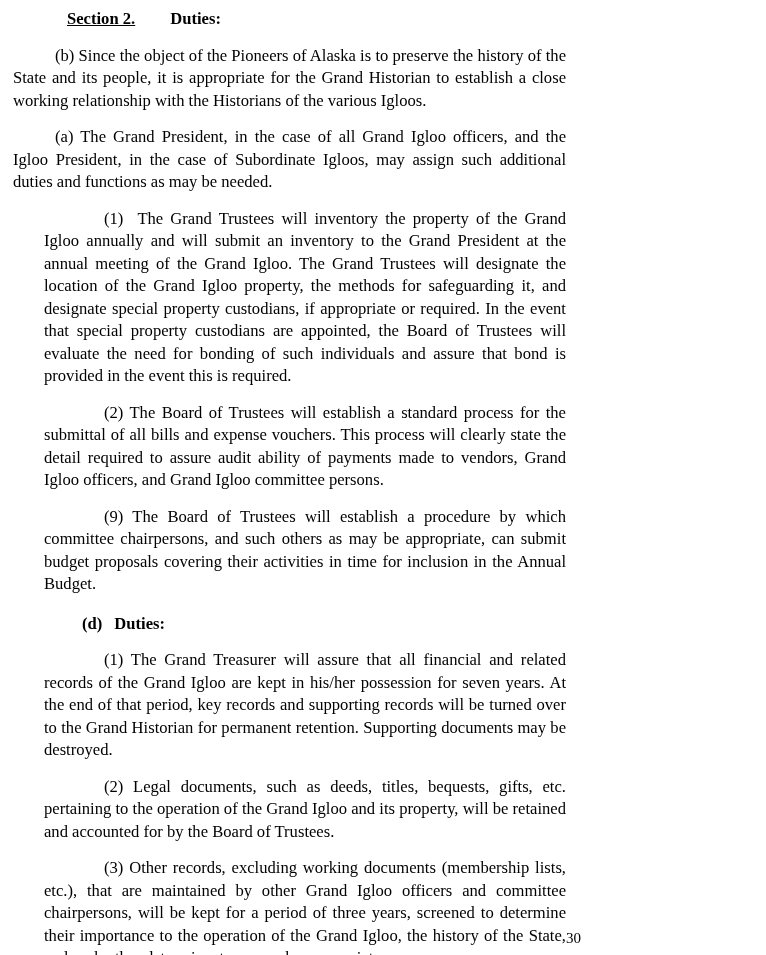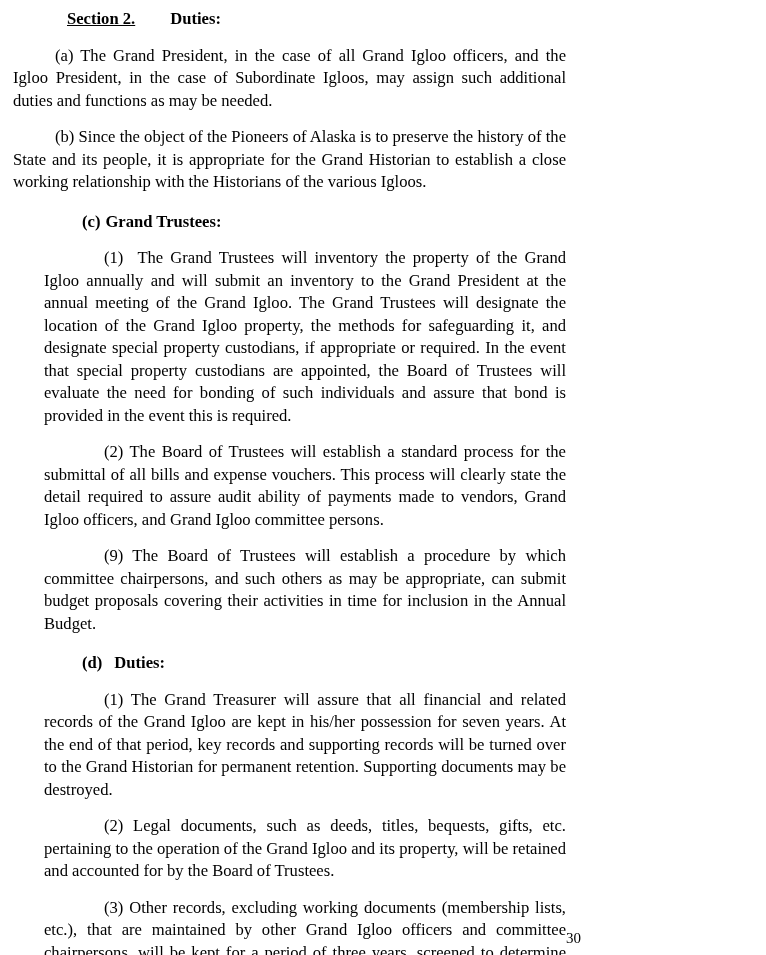--- a/index.html
+++ b/index.html
@@ -47,27 +47,24 @@
 </style>
 </head>
 <body>
 
 <div class="page">
 
   <div class="doc-header">
     <span class="section-label">Section 2.</span><span class="section-title">Duties:</span>
   </div>
 
+  <p class="body-para">(b) Since the object of the Pioneers of Alaska is to preserve the history of the State and its people, it is appropriate for the Grand Historian to establish a close working relationship with the Historians of the various Igloos.</p>
+
   <p class="body-para">(a) The Grand President, in the case of all Grand Igloo officers, and the Igloo President, in the case of Subordinate Igloos, may assign such additional duties and functions as may be needed.</p>
 
-  <p class="body-para">(b) Since the object of the Pioneers of Alaska is to preserve the history of the State and its people, it is appropriate for the Grand Historian to establish a close working relationship with the Historians of the various Igloos.</p>
-
-  <p class="sub-heading">
-    <span>(c)</span><span class="sub-title-c">Grand Trustees:</span>
-  </p>
 
   <p class="numbered-para">(1)&nbsp; The Grand Trustees will inventory the property of the Grand Igloo annually and will submit an inventory to the Grand President at the annual meeting of the Grand Igloo. The Grand Trustees will designate the location of the Grand Igloo property, the methods for safeguarding it, and designate special property custodians, if appropriate or required. In the event that special property custodians are appointed, the Board of Trustees will evaluate the need for bonding of such individuals and assure that bond is provided in the event this is required.</p>
 
   <p class="numbered-para">(2) The Board of Trustees will establish a standard process for the submittal of all bills and expense vouchers. This process will clearly state the detail required to assure audit ability of payments made to vendors, Grand Igloo officers, and Grand Igloo committee persons.</p>
 
   <p class="numbered-para">(9) The Board of Trustees will establish a procedure by which committee chairpersons, and such others as may be appropriate, can submit budget proposals covering their activities in time for inclusion in the Annual Budget.</p>
 
   <p class="sub-heading">
     <span>(d)</span><span class="sub-title-d">Duties:</span>
   </p>

